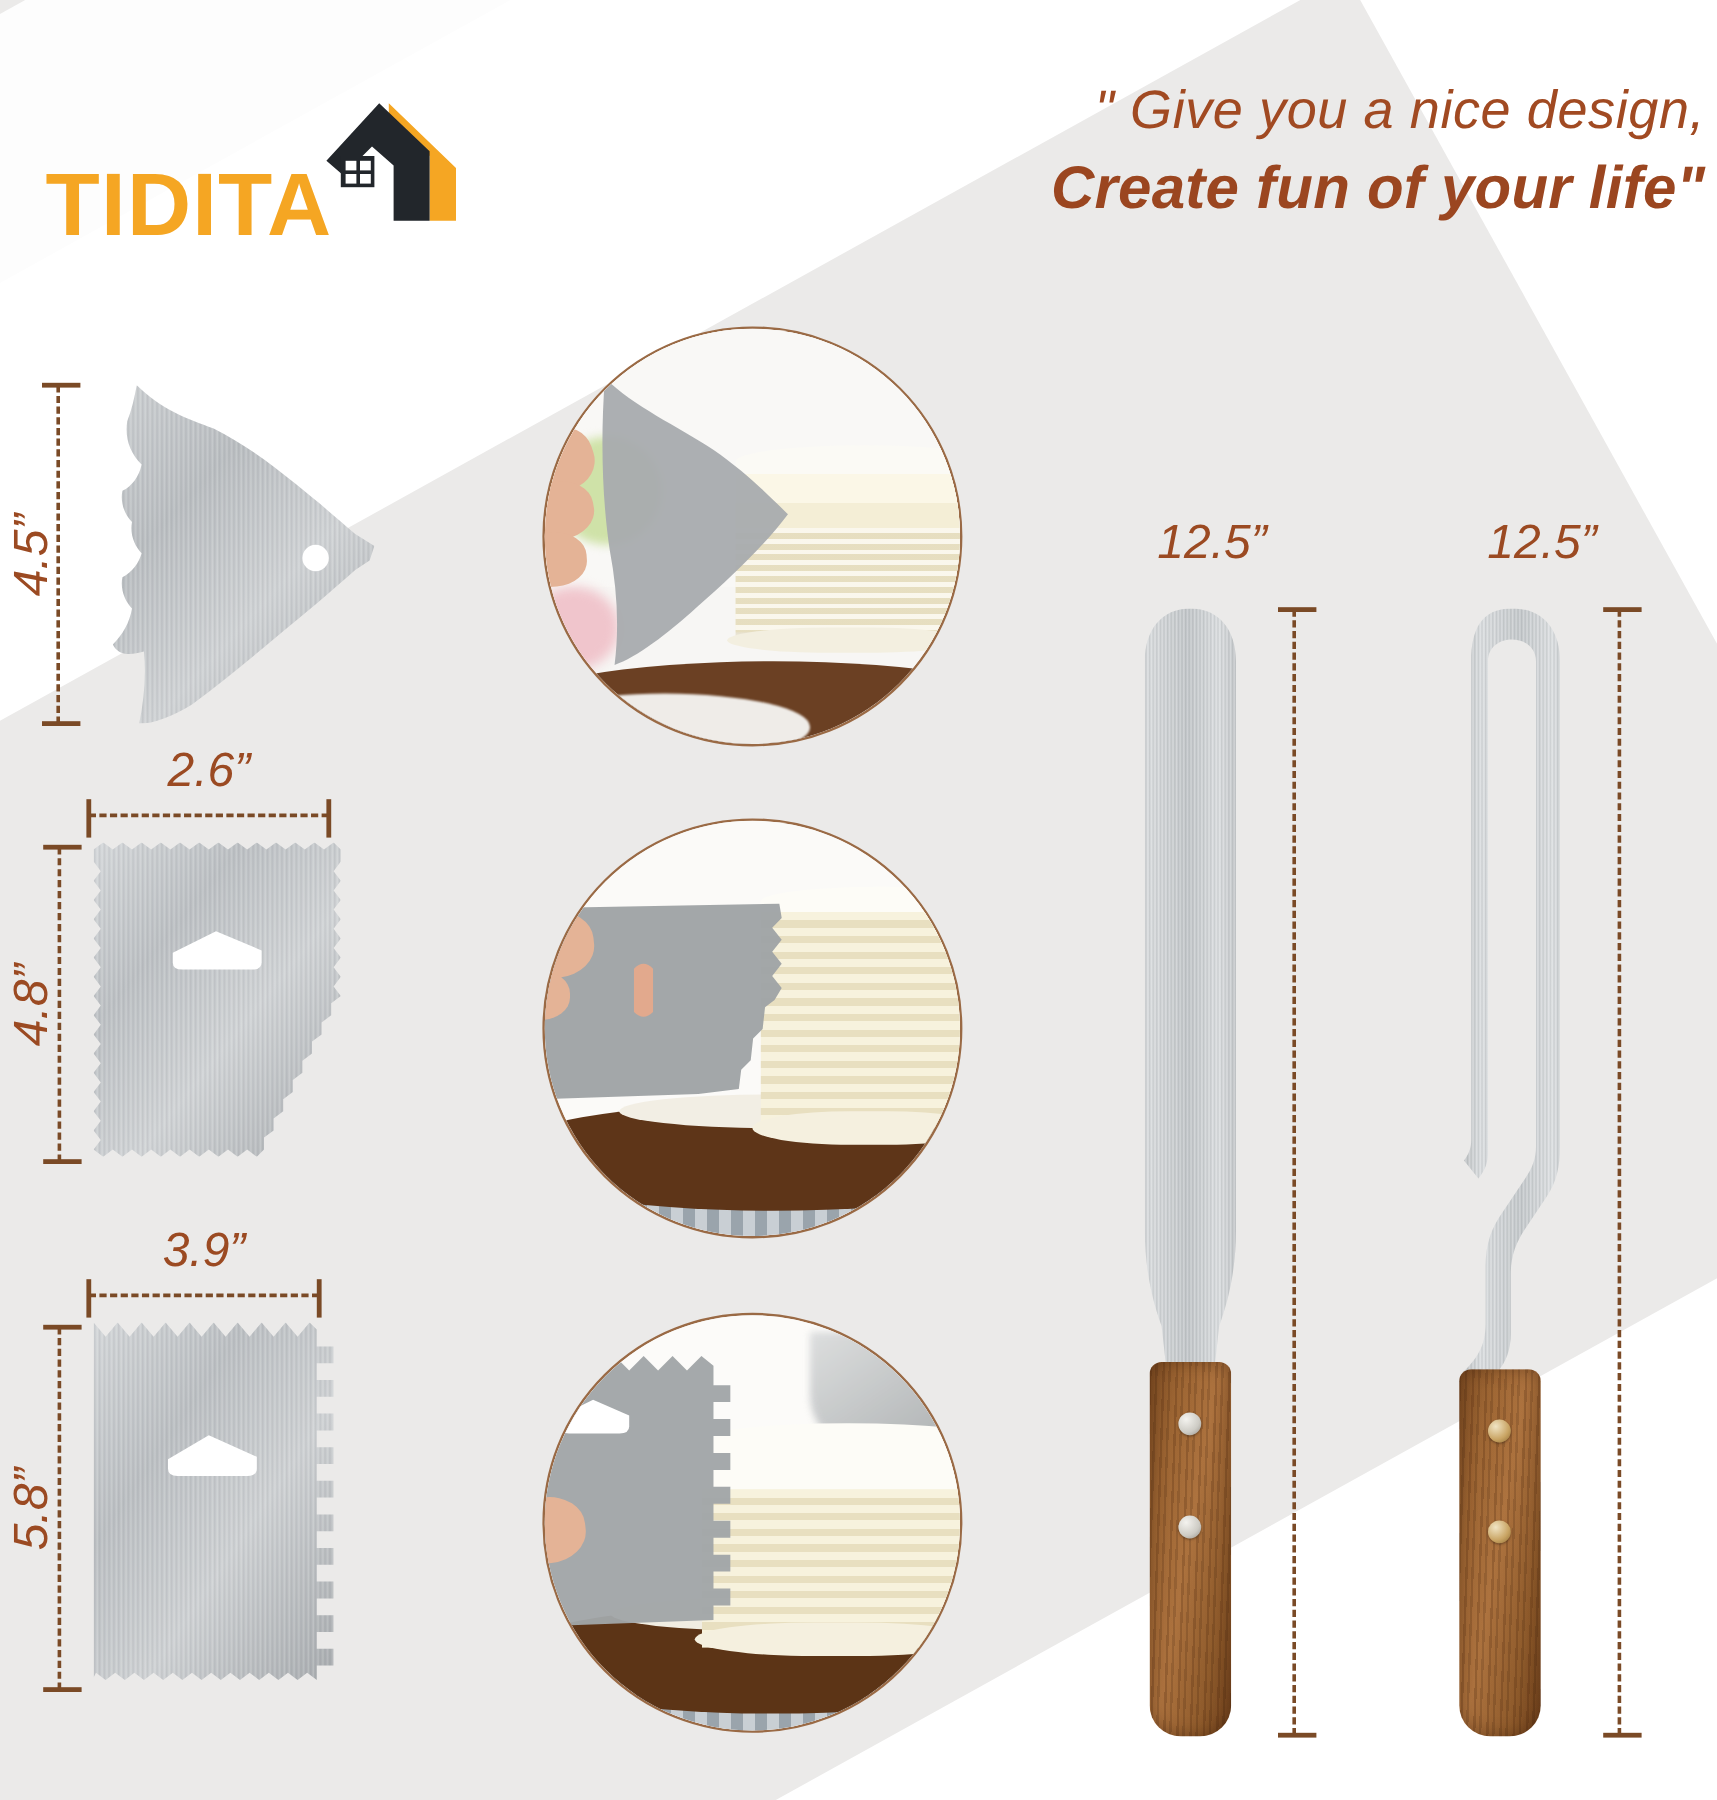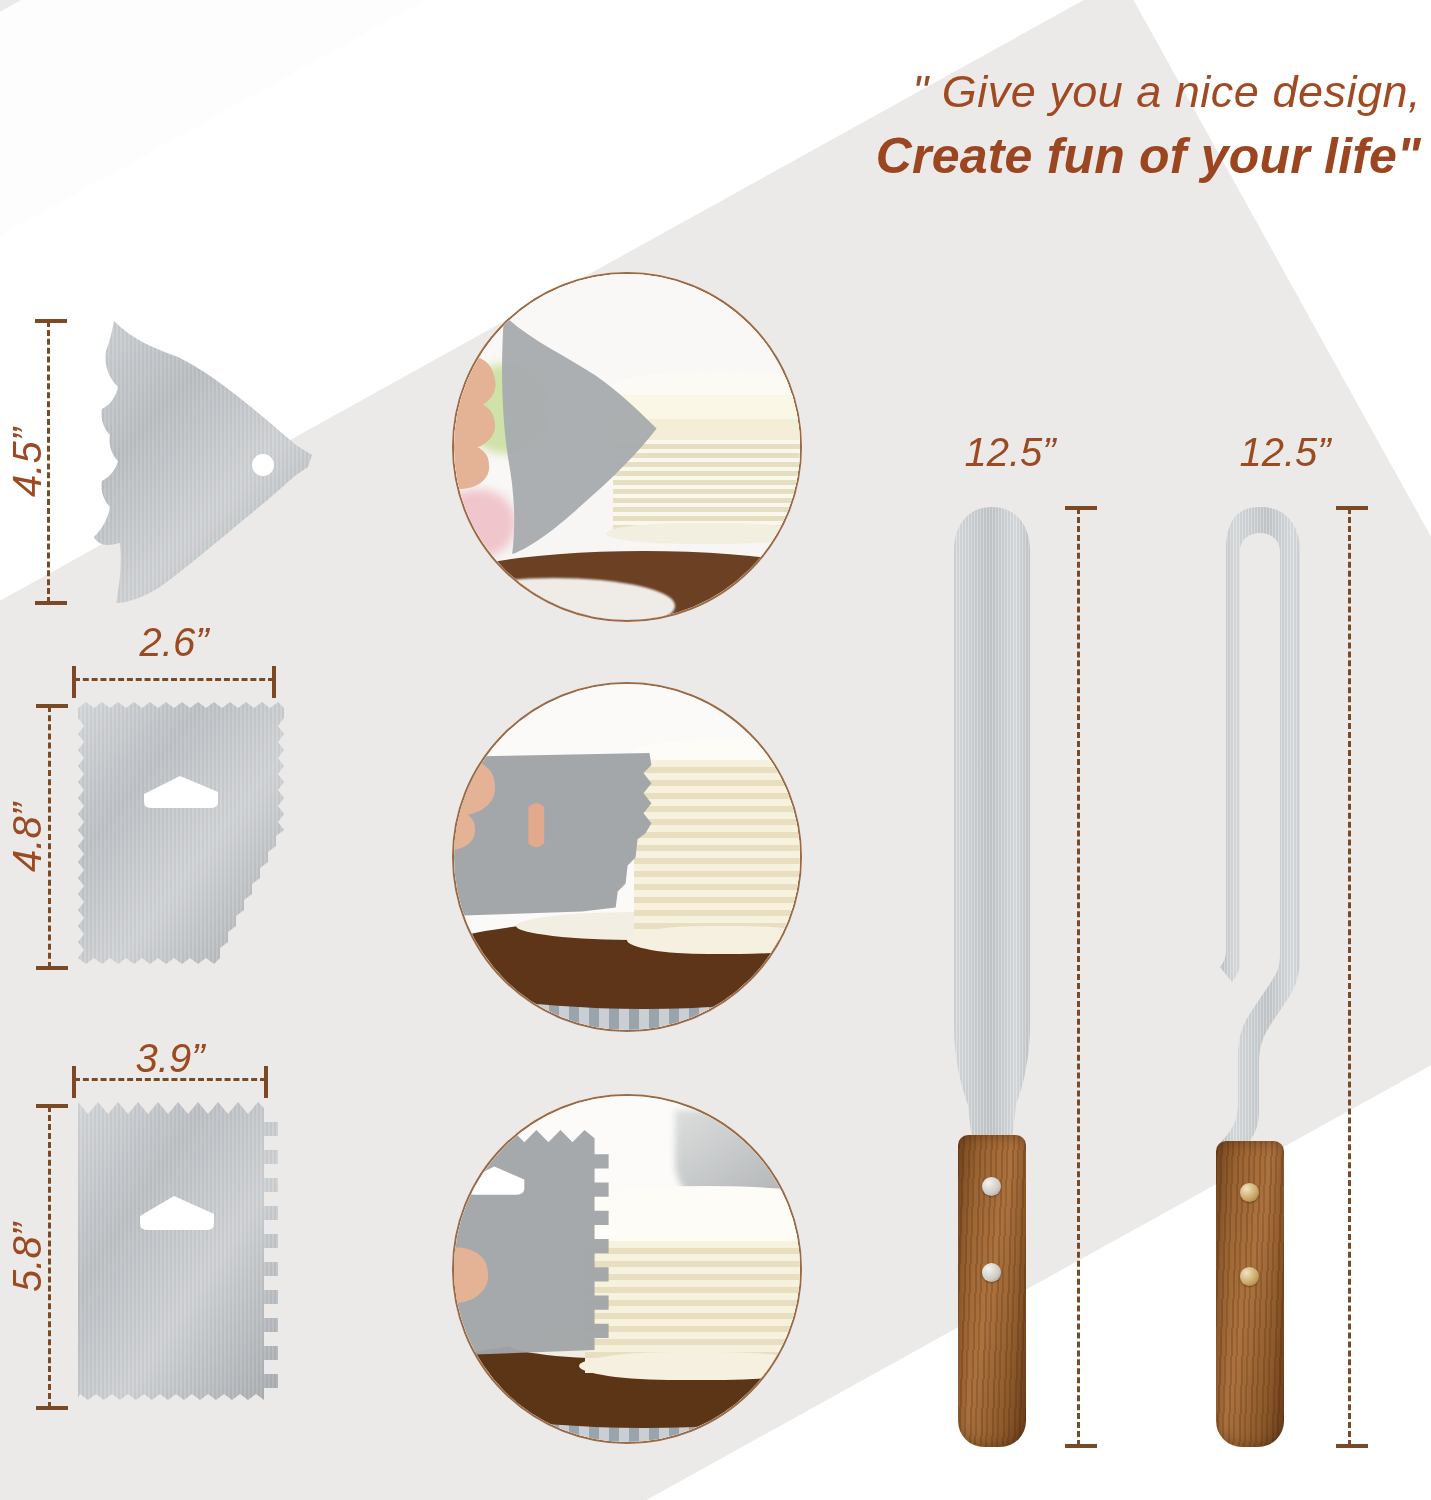--- a/index.html
+++ b/index.html
@@ -186,20 +186,32 @@
 <body>
 
 <div id="page">
 
   <div class="bg-layer">
     <div class="band band-top"></div>
     <div class="band band-bottom"></div>
     <div class="band-white"></div>
   </div>
 
+  <div class="logo-wrap">
+    <div class="logo-text">TIDITA</div>
+    <svg class="logo-house" width="130" height="115" viewBox="0 0 130 115">
+      <path d="M70 8 L126 62 L126 106 L104 106 L104 52 L70 22 Z" fill="#f5a623"></path>
+      <path d="M18 56 L62 8 L104 48 L104 106 L74 106 L74 60 L56 44 L32 68 Z" fill="#22262b"></path>
+      <rect x="30" y="52" width="28" height="26" fill="#22262b"></rect>
+      <rect x="34" y="56" width="9" height="8" fill="#ffffff"></rect>
+      <rect x="46" y="56" width="9" height="8" fill="#ffffff"></rect>
+      <rect x="34" y="67" width="9" height="8" fill="#ffffff"></rect>
+      <rect x="46" y="67" width="9" height="8" fill="#ffffff"></rect>
+    </svg>
+  </div>
 
   <div class="tagline">
     <div class="tagline-1">" Give you a nice design,</div>
     <div class="tagline-2">Create fun of your life"</div>
   </div>
 
   <div class="product" style="left:60px; top:315px; width:270px; height:290px;">
     <svg width="270" height="290" viewBox="0 0 270 290">
       <defs>
         <linearGradient id="steel1" x1="0" y1="0" x2="1" y2="1">
@@ -315,21 +327,21 @@
         </clipPath>
       </defs>
       <g clip-path="url(#sq-clip)">
         <rect width="212" height="312" fill="url(#steel3)"></rect>
         <rect width="212" height="312" fill="url(#brush1)"></rect>
       </g>
       <path d="M68 118 L102 98 L142 116 L142 126 Q142 132 134 132 L76 132 Q68 132 68 126 Z" fill="#ffffff"></path>
     </svg>
   </div>
   <div class="dim-h" style="left:74px; top:1078px; width:192px;"></div>
-  <div class="dim-label" style="left:70px; top:1020px; width:200px; text-align:center;margin-top:16px;">3.9”</div>
+  <div class="dim-label" style="left:70px; top:1020px; width:200px; text-align:center;">3.9”</div>
   <div class="dim-v" style="left:48px; top:1106px; height:302px;"></div>
   <div class="dim-label vertical" style="left:-28px; top:1235px; width:110px; text-align:center;">5.8”</div>
 
   <div class="photo-circle" style="left:452px; top:272px; width:350px; height:350px;">
     <div class="photo-inner">
       <div class="ph-bg"></div>
       <div class="ph-wall" style="background:#f9f8f6;"></div>
       <div style="position:absolute; left:2%; top:26%; width:26%; height:26%;
                   background:#cfe2a8; border-radius:50%; filter:blur(4px);"></div>
       <div style="position:absolute; left:-4%; top:62%; width:22%; height:20%;

